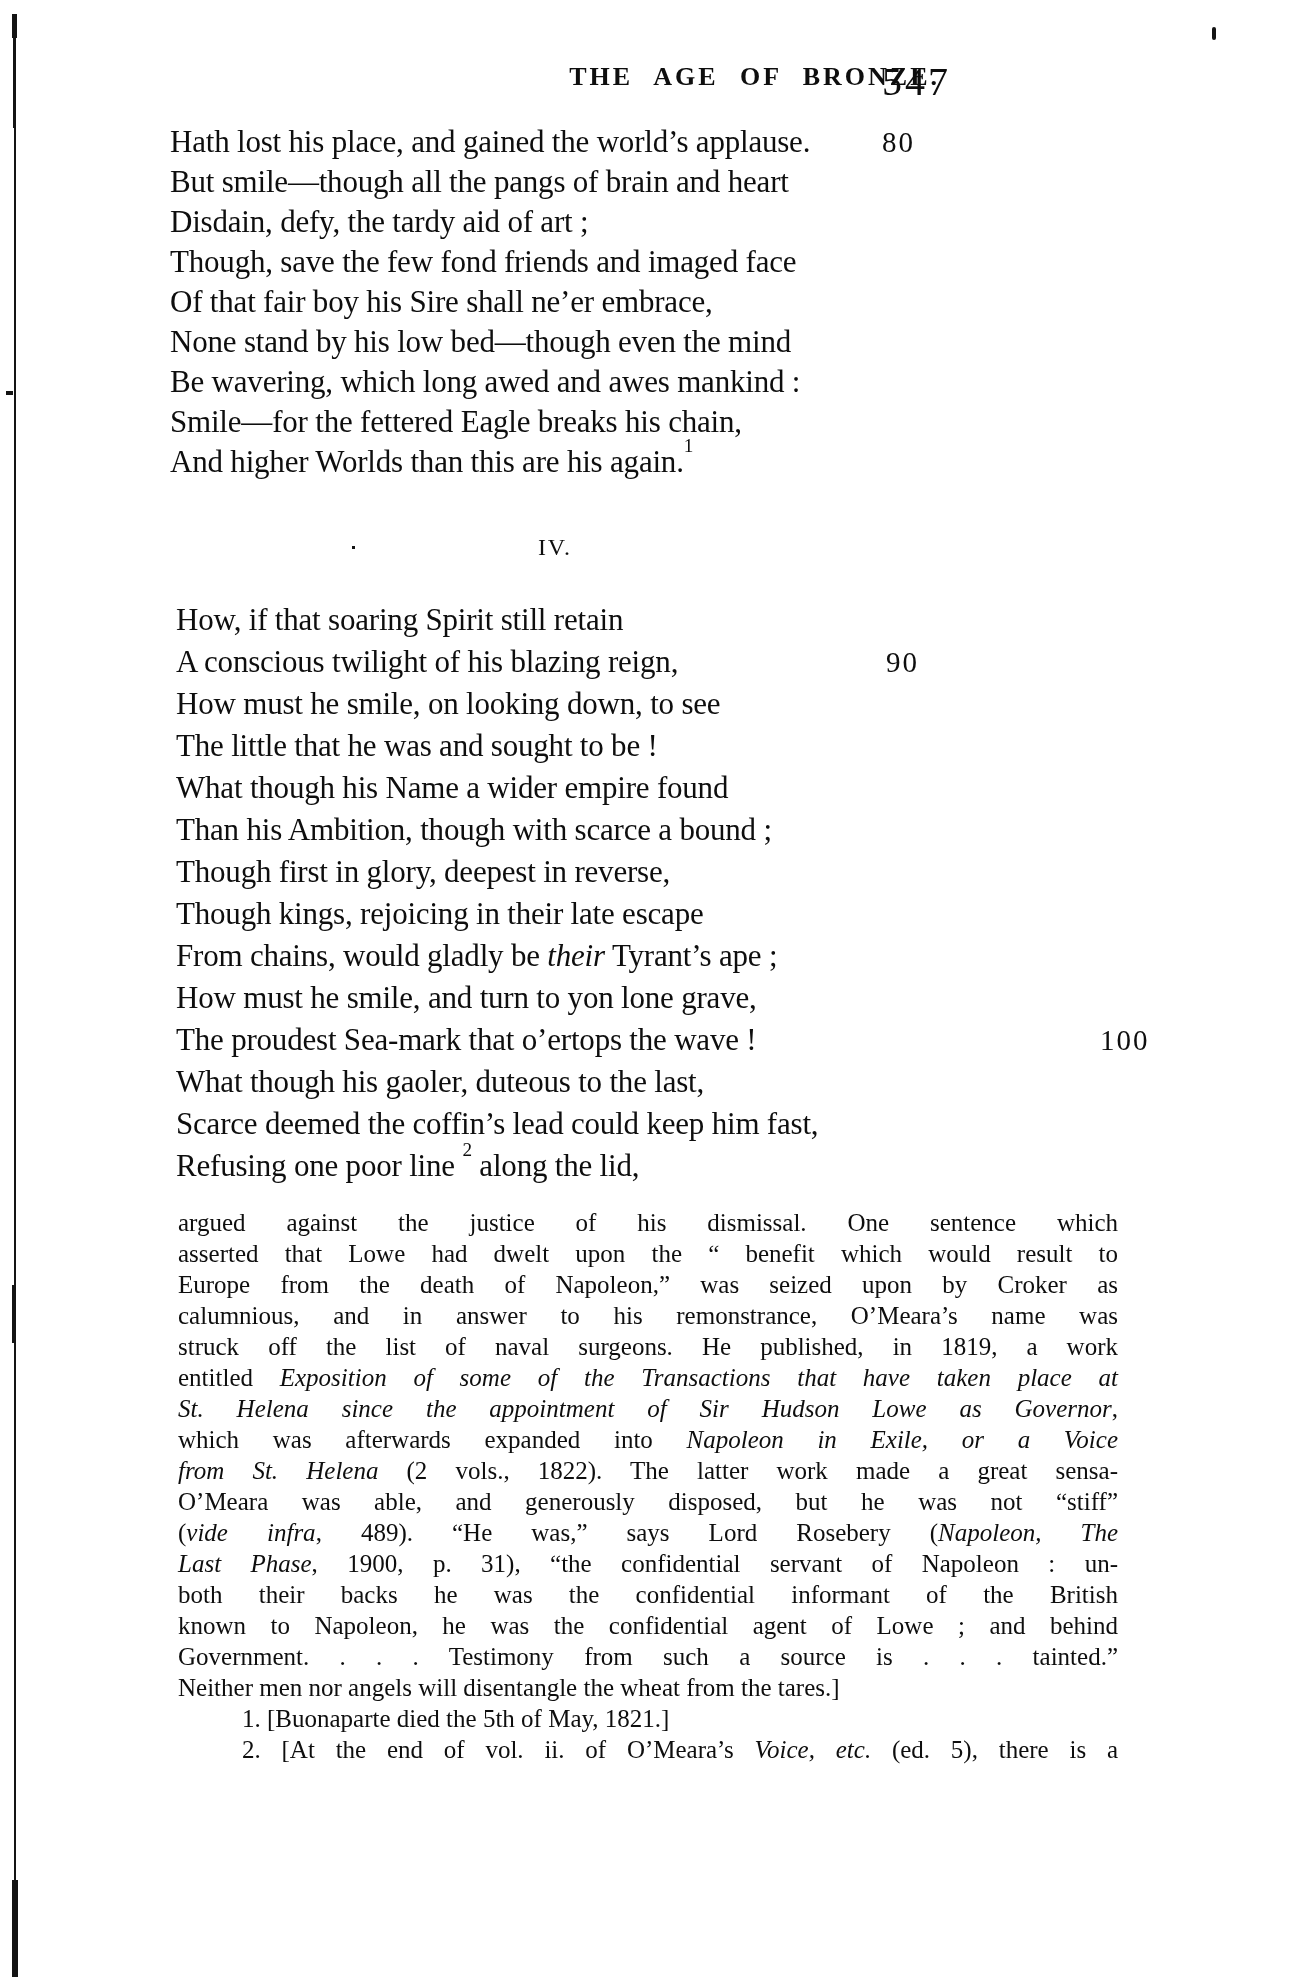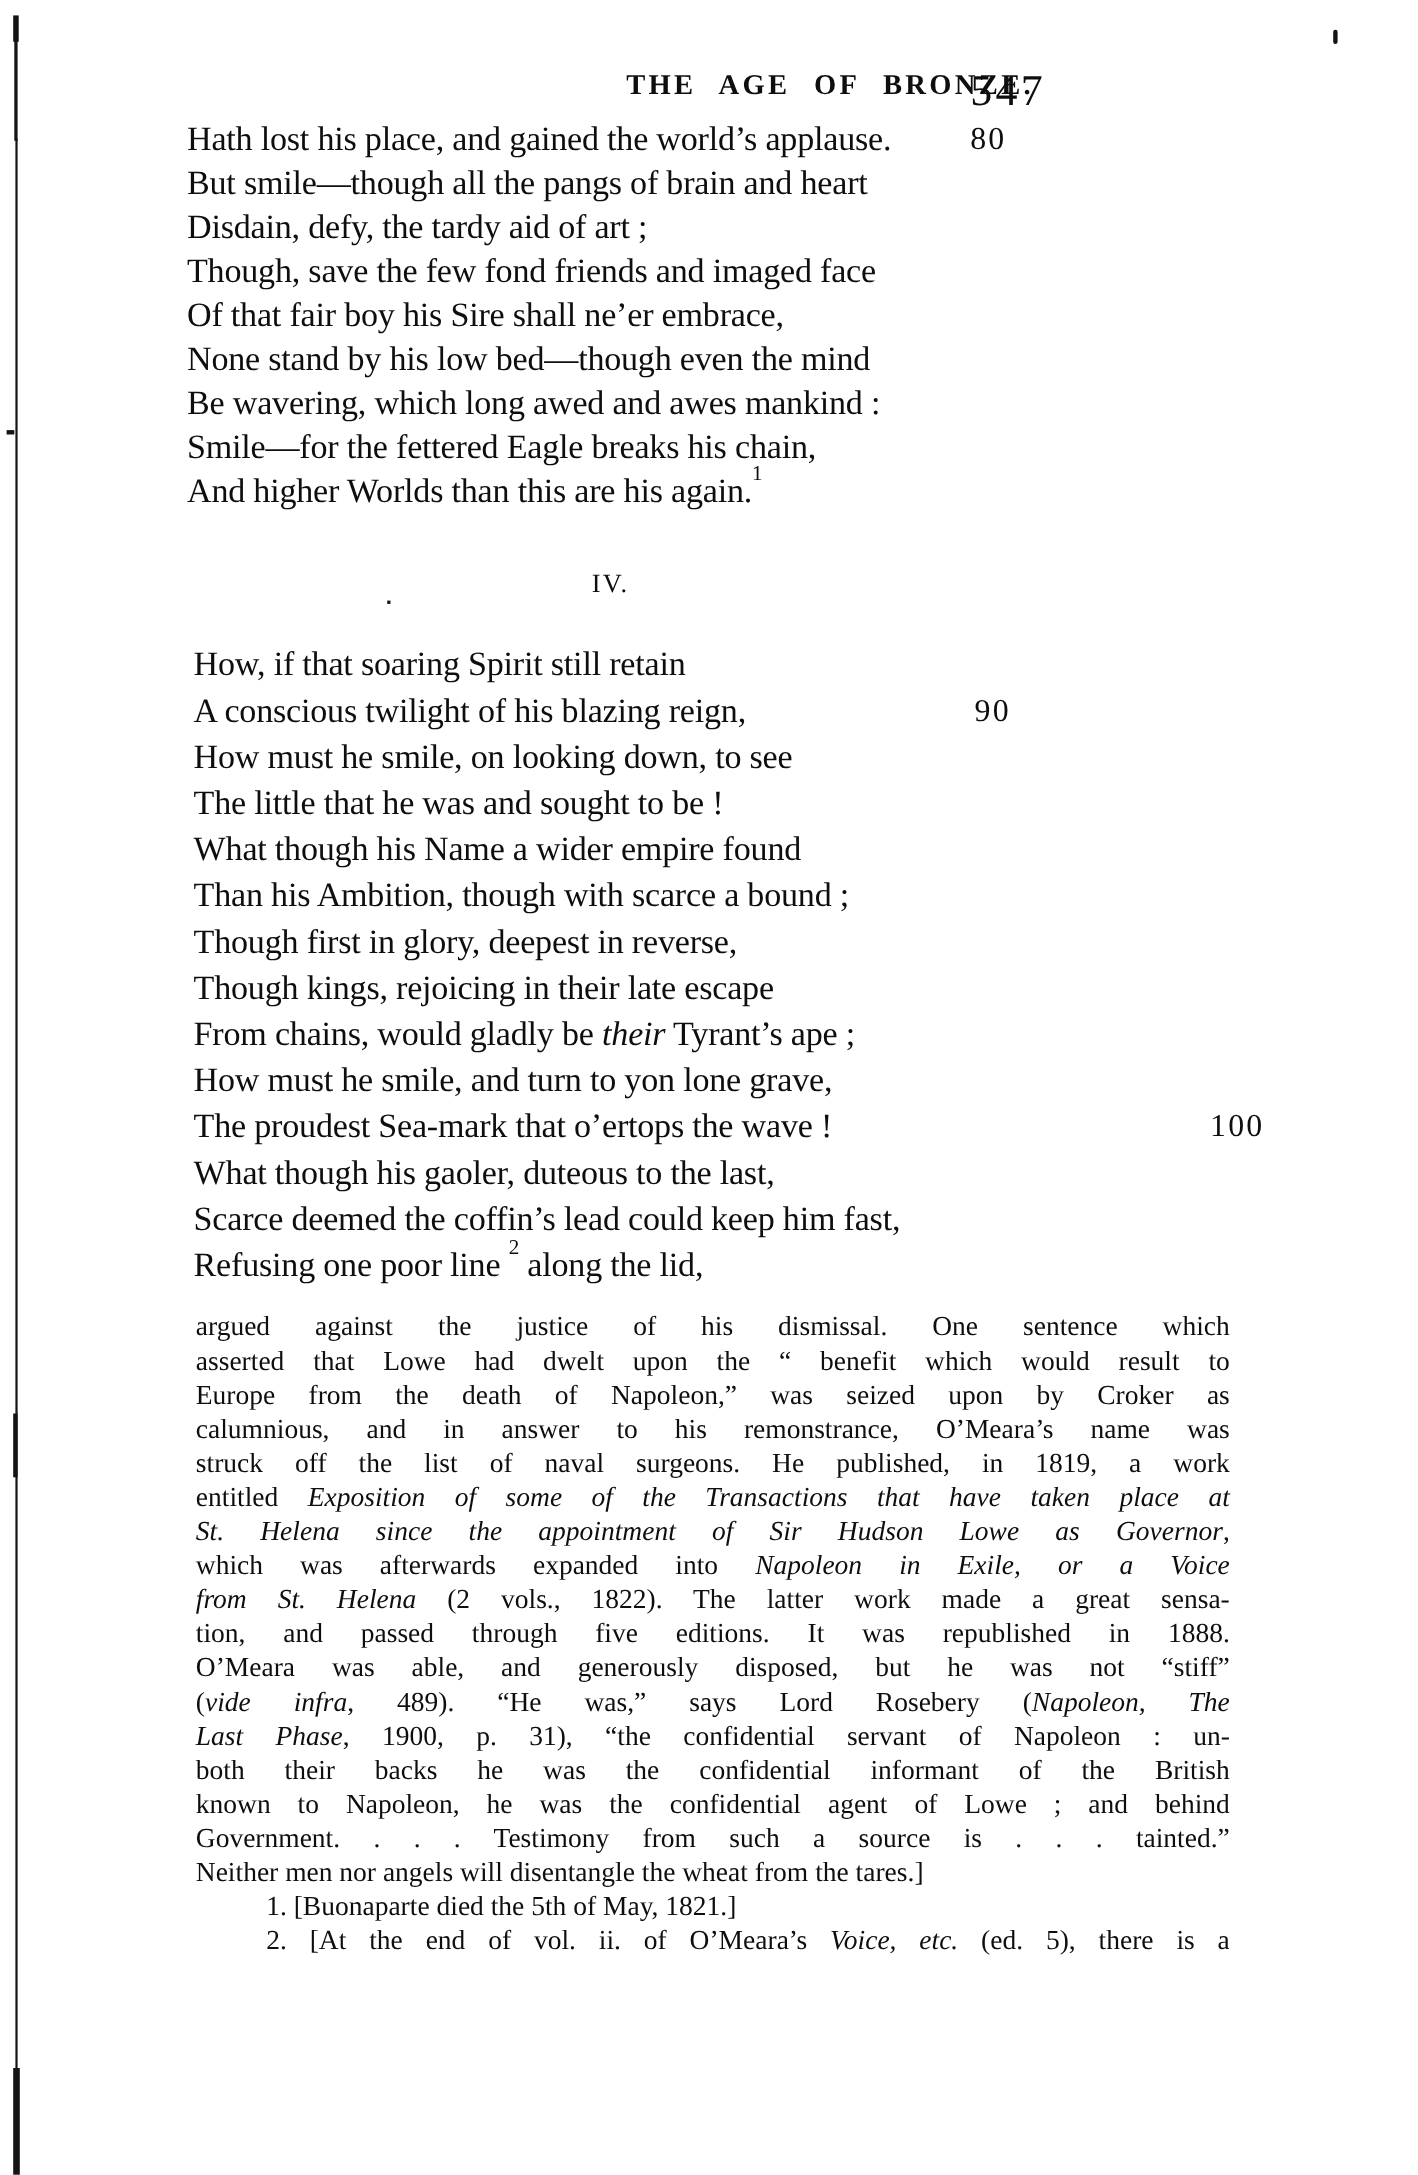--- a/index.html
+++ b/index.html
@@ -30,21 +30,21 @@
     width:770px;text-align:right;
     font-size:26px;letter-spacing:3px;word-spacing:12px;
     font-weight:bold;
   }
   .pagenum{
     position:absolute;left:712px;top:-4px;
     font-size:40px;letter-spacing:3px;
   }
 
   .poem{font-size:31px;letter-spacing:-0.2px;}
-  .stanza-end{margin-top:6px;}
+  .stanza-end{margin-top:22px;}
   .stanza-end .line{height:40px;line-height:40px;}
   .stanza-iv{margin-top:38px;padding-left:6px;}
   .stanza-iv .line{height:42px;line-height:42px;}
   .poem .line{position:relative;white-space:nowrap;}
   .lnum{position:absolute;top:0;font-size:29px;letter-spacing:2px;}
 
   .section-heading{
     width:770px;text-align:center;
     margin-top:52px;
     font-size:24px;letter-spacing:2px;
@@ -117,21 +117,20 @@
     <div class="footnote">
         <div class="line"><span>argued against the justice of his dismissal. One sentence which</span></div>
         <div class="line"><span>asserted that Lowe had dwelt upon the “ benefit which would result to</span></div>
         <div class="line"><span>Europe from the death of Napoleon,” was seized upon by Croker as</span></div>
         <div class="line"><span>calumnious, and in answer to his remonstrance, O’Meara’s name was</span></div>
         <div class="line"><span>struck off the list of naval surgeons. He published, in 1819, a work</span></div>
         <div class="line"><span>entitled </span><span class="it">Exposition of some of the Transactions that have taken place at</span></div>
         <div class="line"><span class="it">St. Helena since the appointment of Sir Hudson Lowe as Governor</span><span>,</span></div>
         <div class="line"><span>which was afterwards expanded into </span><span class="it">Napoleon in Exile, or a Voice</span></div>
         <div class="line"><span class="it">from St. Helena</span><span> (2 vols., 1822). The latter work made a great sensa-</span></div>
-        <div class="line"><span>tion, and passed through five editions. It was republished in 1888.</span></div>
         <div class="line"><span>O’Meara was able, and generously disposed, but he was not “stiff”</span></div>
         <div class="line"><span>(</span><span class="it">vide infra</span><span>, 489). “He was,” says Lord Rosebery (</span><span class="it">Napoleon, The</span></div>
         <div class="line"><span class="it">Last Phase</span><span>, 1900, p. 31), “the confidential servant of Napoleon : un-</span></div>
         <div class="line"><span>both their backs he was the confidential informant of the British</span></div>
         <div class="line"><span>known to Napoleon, he was the confidential agent of Lowe ; and behind</span></div>
         <div class="line"><span>Government. . . . Testimony from such a source is . . . tainted.”</span></div>
         <div class="line short"><span>Neither men nor angels will disentangle the wheat from the tares.]</span></div>
         <div class="line short indent"><span>1. [Buonaparte died the 5th of May, 1821.]</span></div>
         <div class="line indent"><span>2. [At the end of vol. ii. of O’Meara’s </span><span class="it">Voice, etc.</span><span> (ed. 5), there is a</span></div>
       </div>

